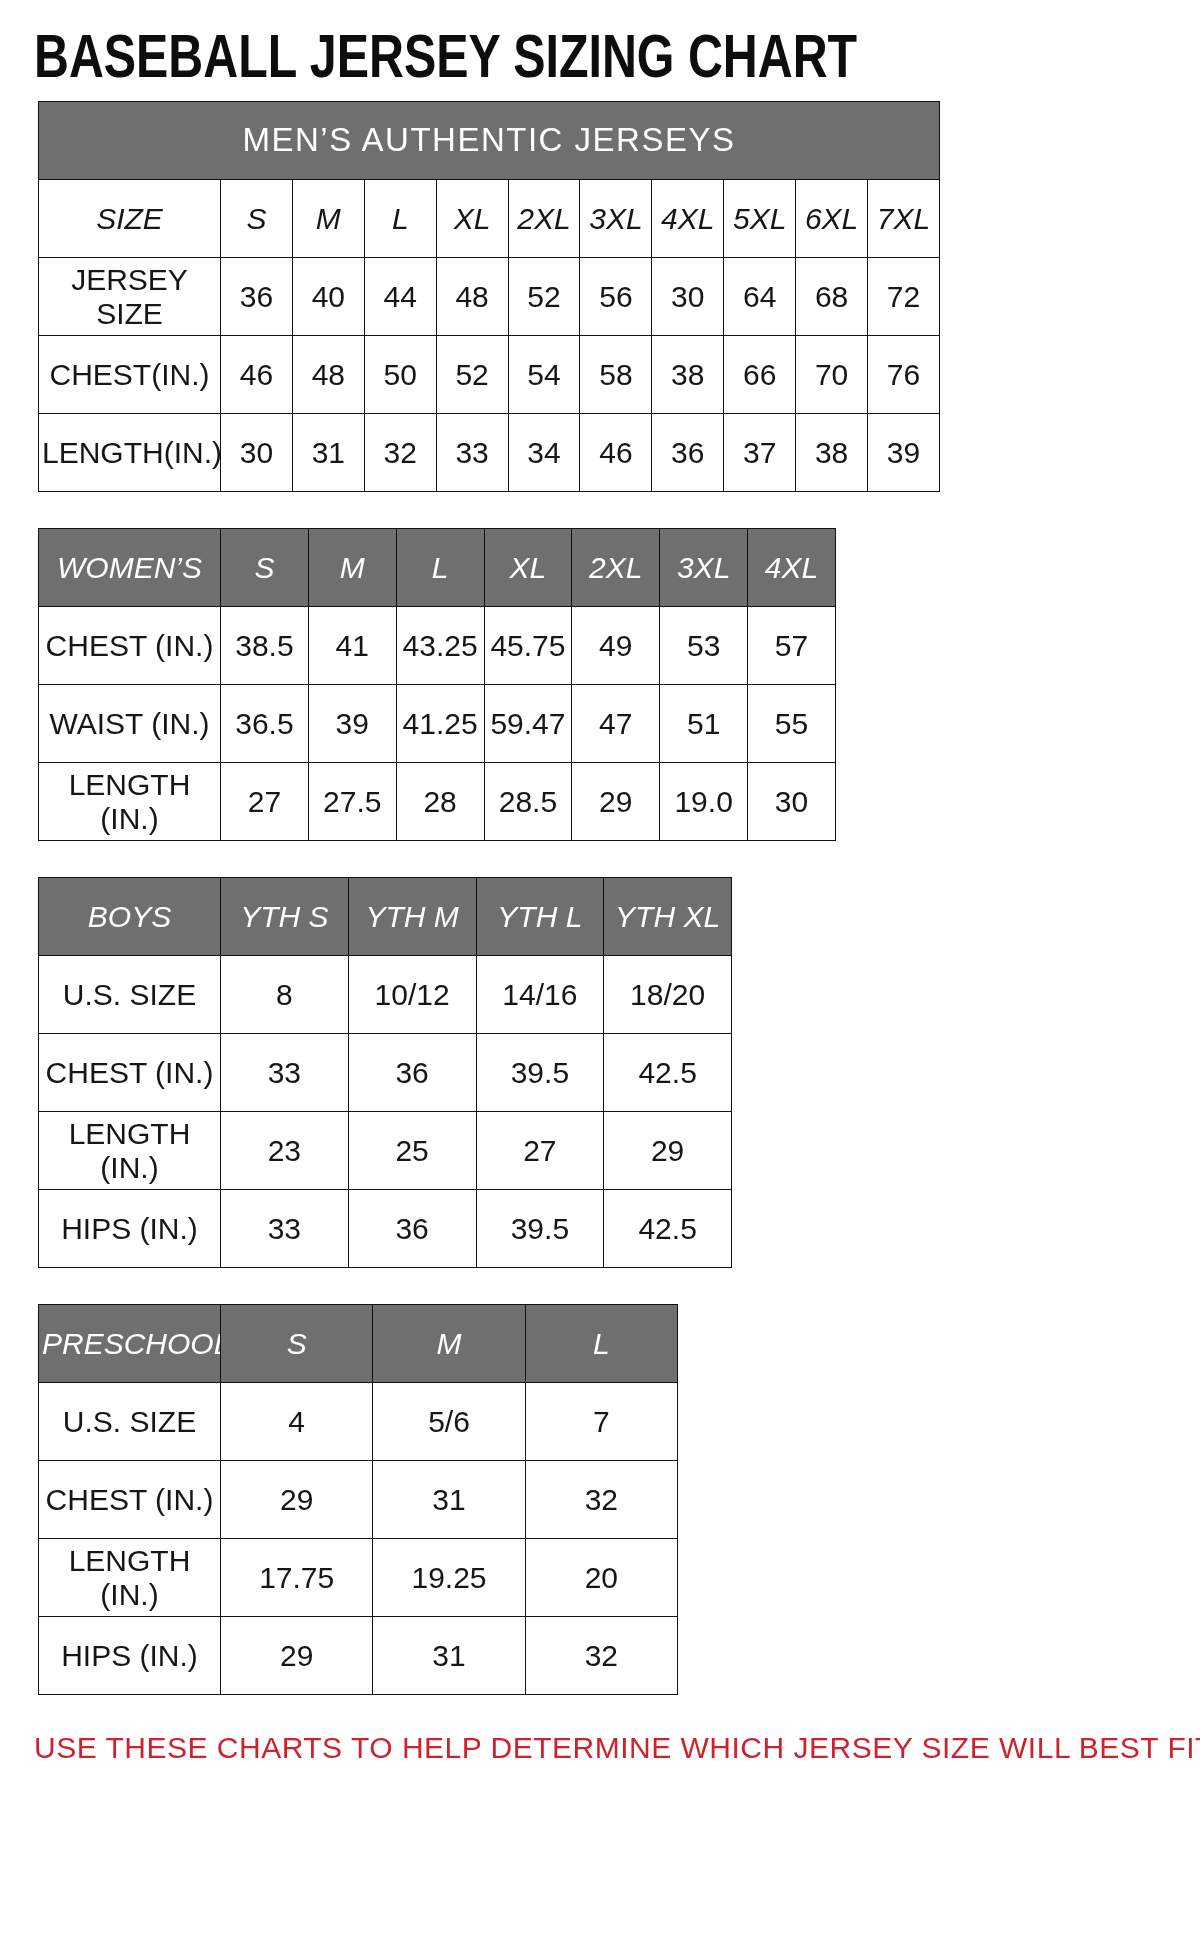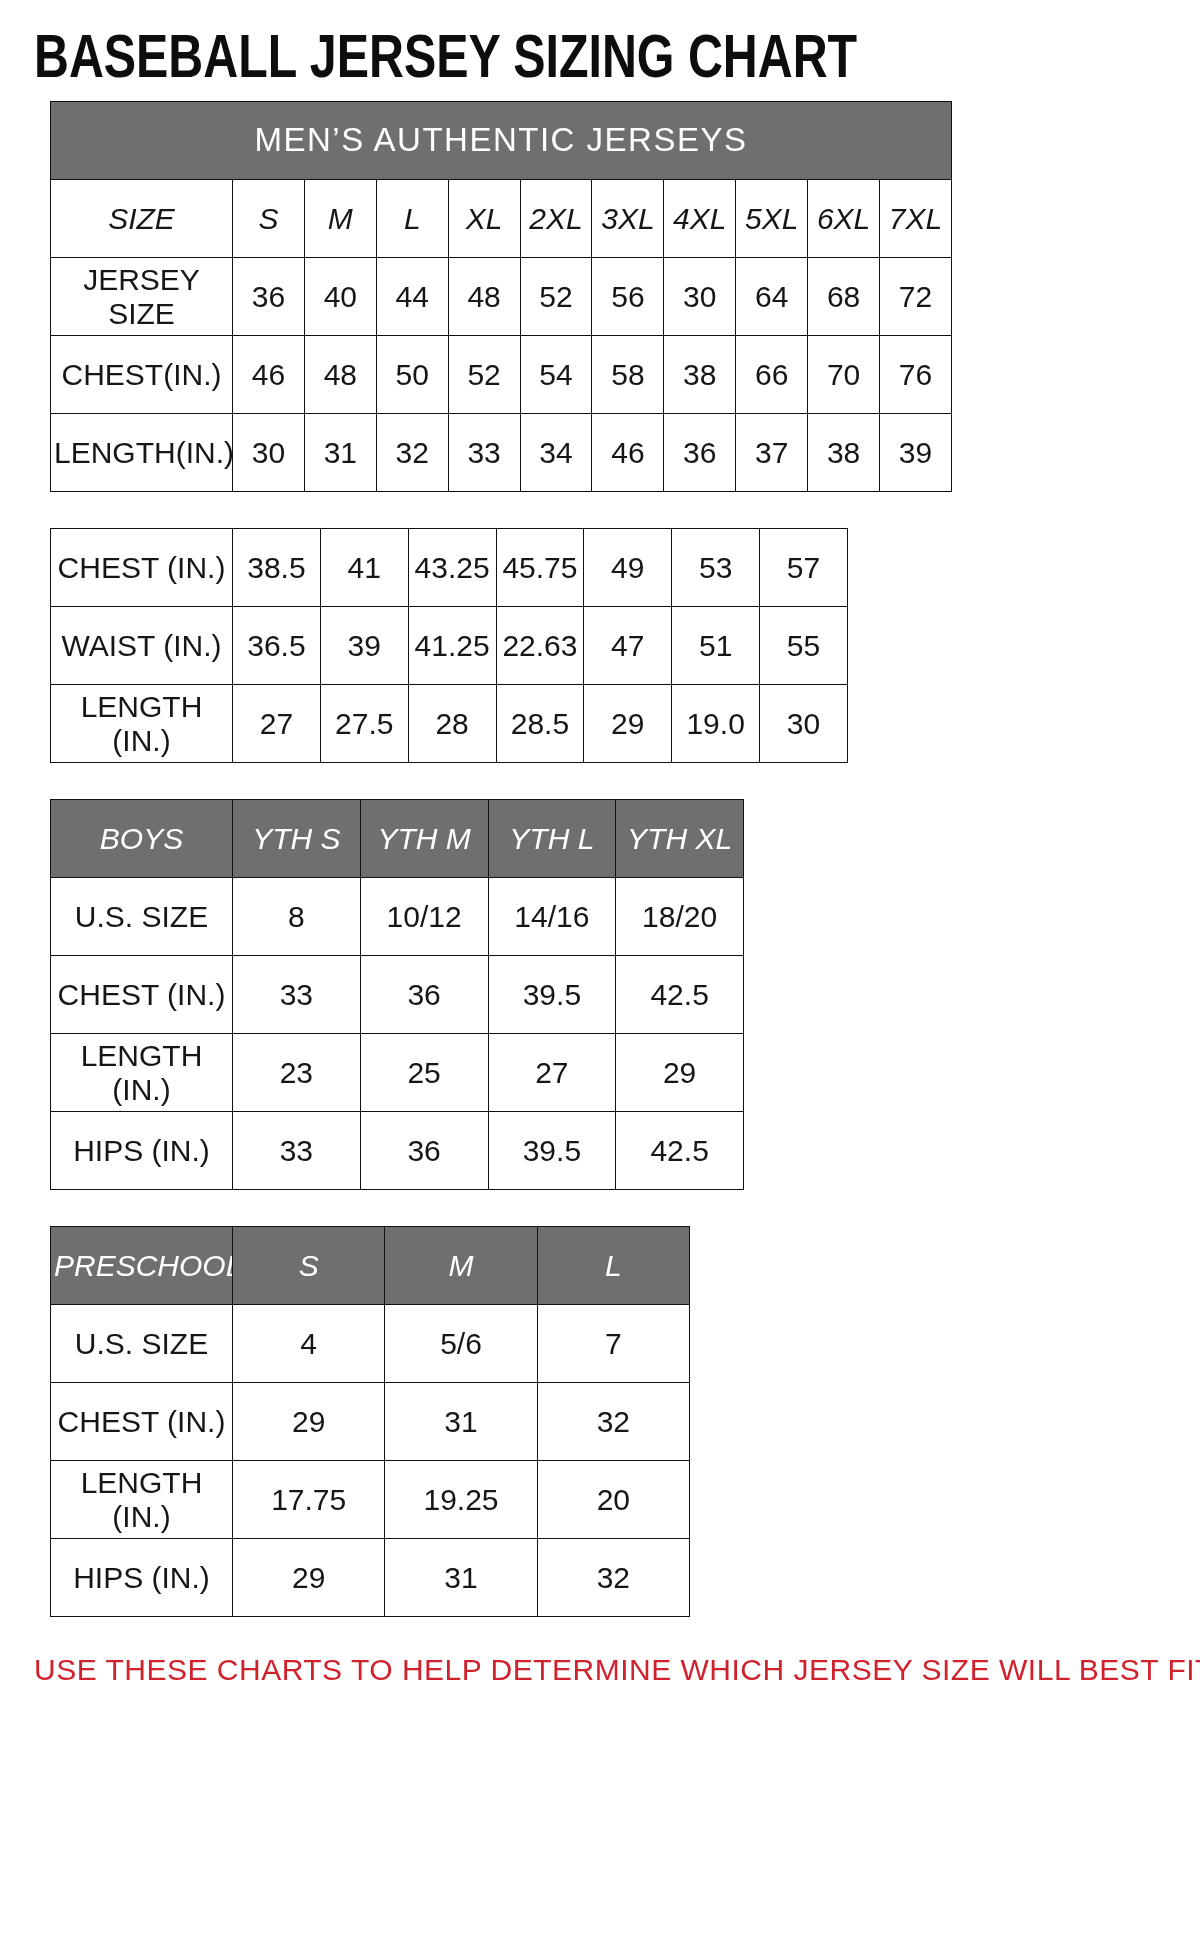--- a/index.html
+++ b/index.html
@@ -31,21 +31,21 @@
     margin: 0 0 22px 0;
     max-width: 900px;
     font-size: 30px;
     line-height: 1.25;
     letter-spacing: 0.5px;
     color: var(--accent-red, #d0222d);
   }
   table.size-table {
     border-collapse: collapse;
     table-layout: fixed;
-    margin: 0 0 36px 16px;
+    margin: 0 0 36px 4px;
     border-radius: 31px;
   }
   table.size-table td {
     border: 1px solid #111111;
     text-align: center;
     vertical-align: middle;
     height: 77px;
     font-size: 30px;
     line-height: 1.12;
     padding: 0 3px;
@@ -163,35 +163,45 @@
         <col>
         <col>
         <col>
         <col>
         <col>
         <col>
         <col>
       </colgroup>
       <tbody>
         <tr>
+          <td class="gray head">WOMEN’S</td>
+          <td class="gray head">S</td>
+          <td class="gray head">M</td>
+          <td class="gray head">L</td>
+          <td class="gray head">XL</td>
+          <td class="gray head">2XL</td>
+          <td class="gray head">3XL</td>
+          <td class="gray head">4XL</td>
+        </tr>
+        <tr>
           <td>CHEST (IN.)</td>
           <td>38.5</td>
           <td>41</td>
           <td>43.25</td>
           <td>45.75</td>
           <td>49</td>
           <td>53</td>
           <td>57</td>
         </tr>
         <tr>
           <td>WAIST (IN.)</td>
           <td>36.5</td>
           <td>39</td>
           <td>41.25</td>
-          <td>22.63</td>
+          <td>59.47</td>
           <td>47</td>
           <td>51</td>
           <td>55</td>
         </tr>
         <tr>
           <td>LENGTH (IN.)</td>
           <td>27</td>
           <td>27.5</td>
           <td>28</td>
           <td>28.5</td>

